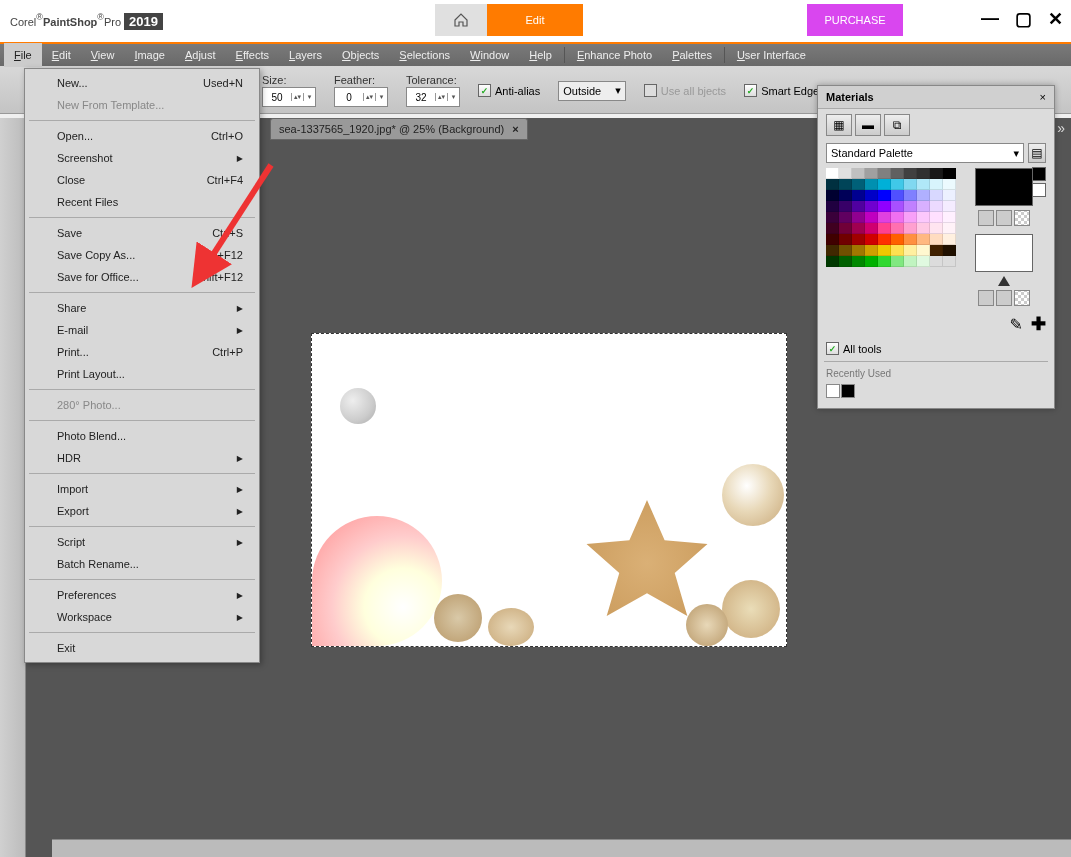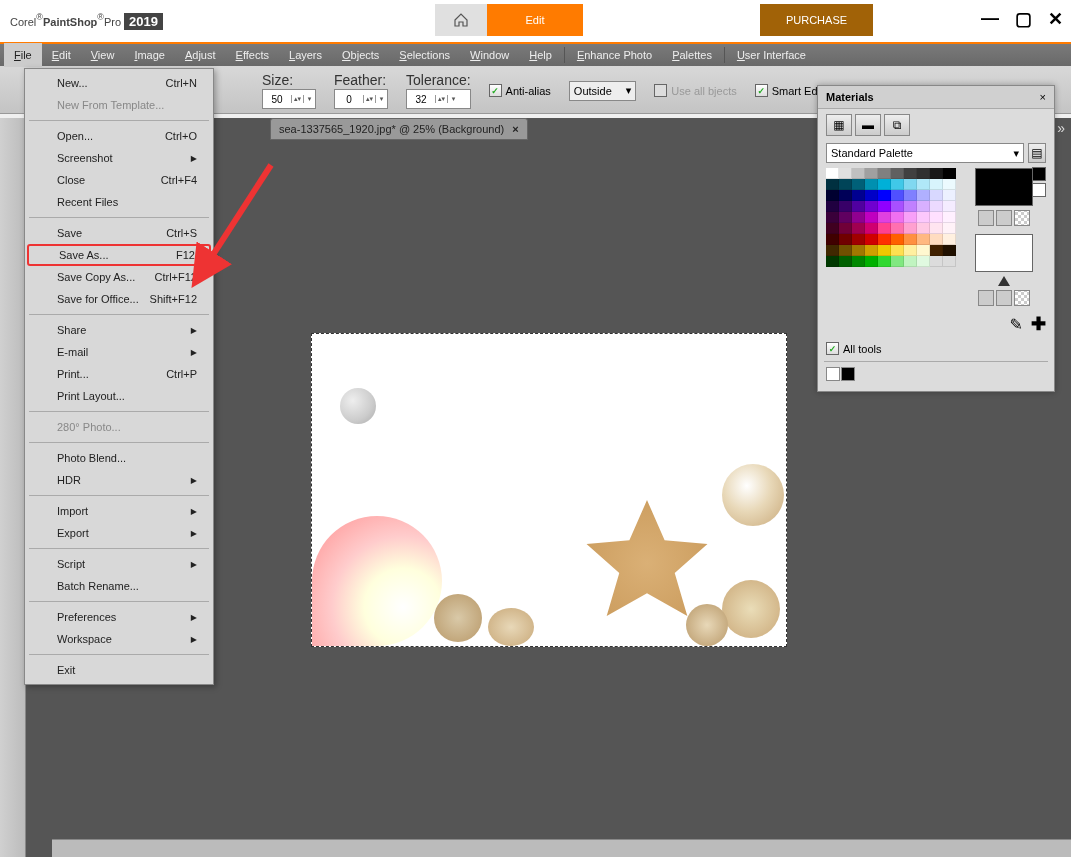--- a/index.html
+++ b/index.html
@@ -6,39 +6,39 @@
 body{width:1071px;height:857px;background:#f0f0f0;overflow:hidden;position:relative}
 .titlebar{height:42px;background:#fff;display:flex;align-items:center;padding:0 10px;position:relative}
 .logo{font-size:16px;color:#444}
 .logo .light{font-weight:300}
 .logo .bold{font-weight:700}
 .logo .reg{font-size:9px;vertical-align:top}
 .logo .yr{background:#444;color:#fff;padding:1px 5px;font-size:13px;font-weight:700;margin-left:3px}
 .tbtn{position:absolute;height:32px;display:flex;align-items:center;justify-content:center;cursor:pointer}
 .home{left:435px;top:4px;width:52px;background:#e0e0e0}
 .edit{left:487px;top:4px;width:96px;background:#ff7b00;color:#fff}
-.purchase{left:760px;top:4px;width:113px;background:#a16207;color:#fff}
+.purchase{left:807px;top:4px;width:96px;background:#d946ef;color:#fff}
 .wctrl{position:absolute;right:8px;top:8px;display:flex;gap:16px}
 .wctrl div{font-size:18px;font-weight:bold;cursor:pointer}
 .orange{height:2px;background:#ff7b00}
 .menubar{height:22px;background:linear-gradient(#7a7a7a,#696969);display:flex;align-items:center;padding:0 4px;color:#eee}
 .menubar>div{padding:6px 10px;cursor:pointer}
 .menubar>div.actv{background:#ccc;color:#222}
 .menubar .u{text-decoration:underline}
 .menubar .sep{width:1px;height:16px;background:#555;padding:0;margin:0 2px}
 .toolopt{height:48px;background:linear-gradient(#d8d8d8,#c4c4c4);border-bottom:1px solid #999;display:flex;align-items:center;padding:2px 6px 0 262px;gap:18px}
 .tgroup{display:flex;flex-direction:column}
-.tlabel{font-size:14px;color:#333;margin-bottom:1px}
+.tlabel{font-size:11px;color:#333;margin-bottom:1px}
 .spinner{display:flex;align-items:center;border:1px solid #888;background:#fff;height:20px}
 .spinner input{width:28px;border:none;text-align:center;font-size:10px;outline:none}
 .spinner .a{width:12px;font-size:7px;text-align:center;color:#555;border-left:1px solid #999}
 .trow{display:flex;align-items:center;gap:4px}
 .chk{width:13px;height:13px;border:1px solid #666;background:linear-gradient(#fff,#ddd);display:flex;align-items:center;justify-content:center;font-size:9px;font-weight:bold;color:#2a2}
 .drop{height:20px;border:1px solid #888;background:#eee;padding:0 4px;display:flex;align-items:center;gap:14px}
-.filemenu{position:absolute;left:24px;top:68px;width:190px;background:#d8d8d8;border:1px solid #888;box-shadow:2px 2px 6px rgba(0,0,0,.3);padding:3px 0;z-index:20}
+.filemenu{position:absolute;left:24px;top:68px;width:236px;background:#d8d8d8;border:1px solid #888;box-shadow:2px 2px 6px rgba(0,0,0,.3);padding:3px 0;z-index:20}
 .fmi{display:flex;justify-content:space-between;align-items:center;padding:5px 16px 5px 32px;color:#222;cursor:pointer}
 .fmi.dis{color:#888}
 .fmi.hl{border:2px solid #e33;border-radius:3px;margin:0 2px;padding:3px 14px 3px 30px}
 .fmi .arr{font-size:8px}
 .fms{height:1px;background:#aaa;margin:4px 4px}
 .workspace{position:absolute;left:0;top:118px;right:0;bottom:0;background:#555;display:flex}
 .vtool{width:26px;background:linear-gradient(90deg,#d0d0d0,#bcbcbc);border-right:1px solid #888}
 .canvasarea{flex:1;position:relative}
 .doctab{position:absolute;left:244px;top:0;height:22px;background:#999;border:1px solid #666;padding:0 8px;display:flex;align-items:center;gap:8px;color:#222;border-radius:3px 3px 0 0}
 .doctab .x{cursor:pointer;font-weight:bold}
@@ -180,21 +180,21 @@
       <div class="shell sh6"></div>
       <div class="shell sh7"></div>
     </div>
     <div class="hscrub"></div>
   </div>
 </div>
 
 <div class="filemenu" id="filemenu">
     <div class="fmi">
       <span>New...</span>
-      <span>Ctrl+N</span>
+      <span>Used+N</span>
     </div>
     <div class="fmi dis">
       <span>New From Template...</span>
     </div>
     <div class="fms"></div>
     <div class="fmi">
       <span>Open...</span>
       <span>Ctrl+O</span>
     </div>
     <div class="fmi">
@@ -205,24 +205,20 @@
       <span>Close</span>
       <span>Ctrl+F4</span>
     </div>
     <div class="fmi">
       <span>Recent Files</span>
     </div>
     <div class="fms"></div>
     <div class="fmi">
       <span>Save</span>
       <span>Ctrl+S</span>
-    </div>
-    <div class="fmi hl">
-      <span>Save As...</span>
-      <span>F12</span>
     </div>
     <div class="fmi">
       <span>Save Copy As...</span>
       <span>Ctrl+F12</span>
     </div>
     <div class="fmi">
       <span>Save for Office...</span>
       <span>Shift+F12</span>
     </div>
     <div class="fms"></div>
@@ -427,17 +423,18 @@
   </div>
   <div class="eyerow">
     <span style="font-size:16px">✎</span>
     <span style="font-size:18px;font-weight:bold">✚</span>
   </div>
   <div class="mftr">
     <div class="chk">✓</div>
     <span>All tools</span>
   </div>
   <div style="height:1px;background:#aaa;margin:3px 6px"></div>
+  <div class="ru">Recently Used</div>
   <div class="rusw">
     <div style="background:#fff"></div>
     <div style="background:#000"></div>
   </div>
 </div>
 
 </body></html>

